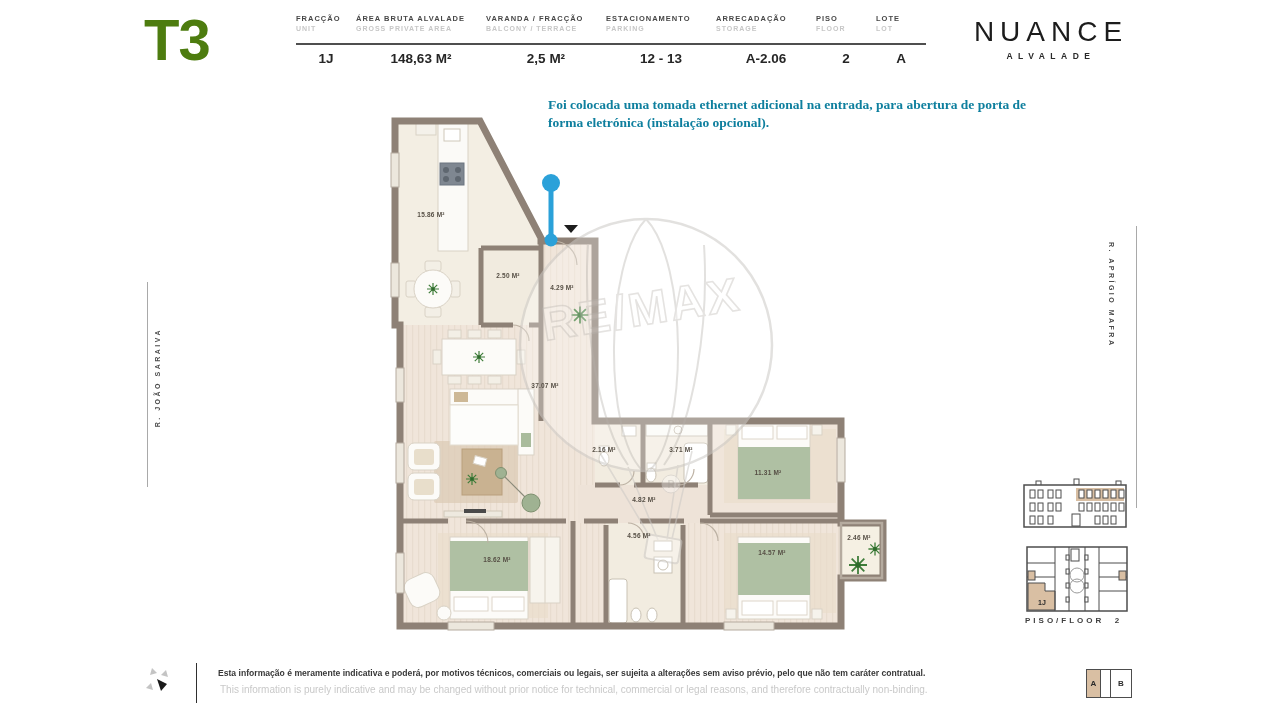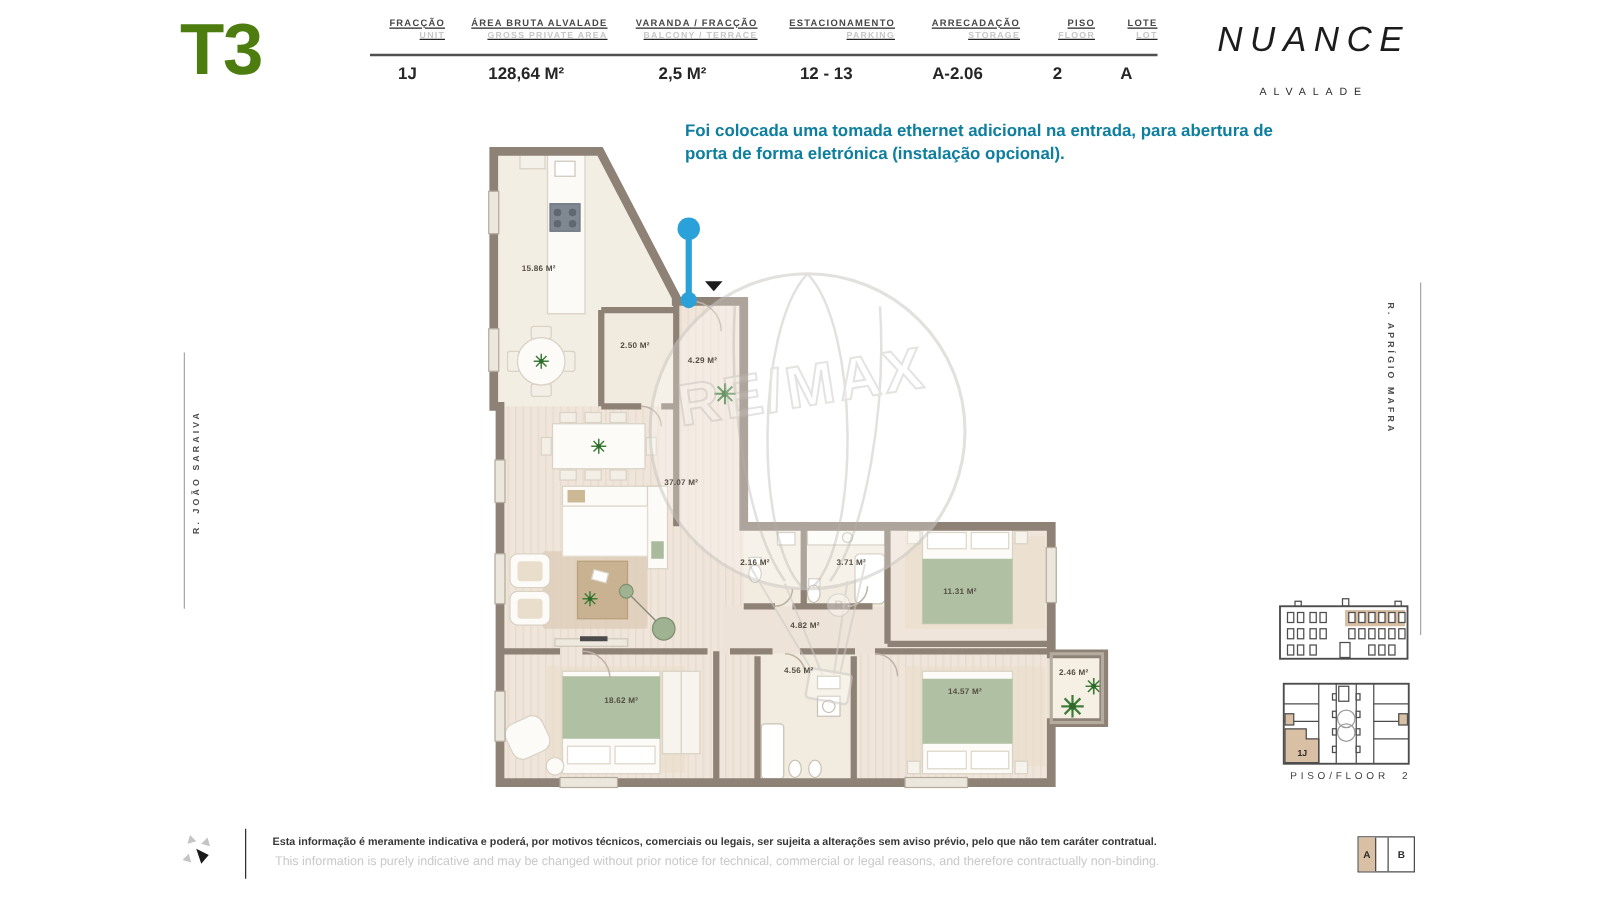--- a/index.html
+++ b/index.html
@@ -3,48 +3,48 @@
 <meta charset="utf-8">
 <style>
   html,body{margin:0;padding:0;background:#ffffff;}
   body{width:1280px;height:719px;position:relative;overflow:hidden;
        font-family:"Liberation Sans", sans-serif;color:#262626;}
   .abs{position:absolute;}
 
   
   .typology{left:144px;top:6px;font-size:58px;font-weight:700;letter-spacing:-1px;color:#4d7c0f;}
   .hdr-cols{left:296px;top:13px;width:630px;display:flex;}
-  .hdr-col{text-align:right;text-decoration:underline;}
+  .hdr-col{text-align:left;}
   .hdr-col .pt{font-size:7.5px;font-weight:700;letter-spacing:1px;color:#474747;line-height:11px;white-space:nowrap;}
   .hdr-col .en{font-size:7px;font-weight:700;letter-spacing:1px;color:#c7c7c7;line-height:10px;white-space:nowrap;}
   .hdr-rule{left:296px;top:43px;width:630px;height:2px;background:#4f4f4f;}
   .hdr-vals{left:296px;top:51px;width:630px;display:flex;}
   .hdr-val{text-align:center;font-size:13.5px;font-weight:700;color:#262626;white-space:nowrap;}
   .w0{width:60px}.w1{width:130px}.w2{width:120px}.w3{width:110px}.w4{width:100px}.w5{width:60px}.w6{width:50px}
   .brand{left:970px;top:16px;width:162px;text-align:center;}
-  .brand .name{font-size:28px;font-weight:500;letter-spacing:6px;color:#1c1c1c;font-style:italic;}
-  .brand .loc{font-size:8.5px;font-weight:400;letter-spacing:5.5px;color:#2a2a2a;margin-top:20px;}
+  .brand .name{font-size:28px;font-weight:500;letter-spacing:6px;color:#1c1c1c;}
+  .brand .loc{font-size:8.5px;font-weight:700;letter-spacing:5.5px;color:#2a2a2a;margin-top:3px;}
 
   
   .note{left:548px;top:96px;width:504px;font-size:13.5px;line-height:17.6px;}
-  .note .pt{font-weight:700;color:#0e7f9e;}
+  .note .pt{font-weight:700;color:#0e7f9e;font-family:Liberation Serif, serif;}
   .note .en{font-style:italic;color:#24809b;}
 
   
   .street{font-size:7px;font-weight:700;letter-spacing:2.5px;color:#4a4a4a;white-space:nowrap;}
   .street-left{writing-mode:vertical-rl;transform:rotate(180deg);}
   .street-right{writing-mode:vertical-rl;}
   .vline{width:1px;background:#a9a9a9;}
 
   
   svg text.rl{font-family:"Liberation Sans",sans-serif;font-size:6.5px;font-weight:700;
               fill:#564f45;text-anchor:middle;letter-spacing:.2px;}
 
   
-  .floor-label{left:1025px;top:616px;width:104px;text-align:right;font-size:8px;font-weight:400;
+  .floor-label{left:1025px;top:616px;width:104px;text-align:left;font-size:8px;font-weight:700;
                letter-spacing:3px;color:#3f3f3f;white-space:nowrap;}
   .lot-box{left:1086px;top:669px;width:44px;height:27px;border:1.5px solid #4d4d4d;display:flex;}
   .lot-box .cell{display:flex;align-items:center;justify-content:center;font-size:8px;font-weight:700;color:#2b2b2b;}
   .lot-a{width:13px;background:#d9bfa3;border-right:1px solid #4d4d4d;}
   .lot-gap{width:9px;border-right:1px solid #4d4d4d;}
   .lot-b{flex:1;}
 
   
   .foot-div{left:196px;top:663px;width:1px;height:40px;background:#2f2f2f;}
   .foot-pt{left:218px;top:668px;width:730px;font-size:8.6px;font-weight:700;color:#383838;white-space:nowrap;}
@@ -83,21 +83,21 @@
   <div class="hdr-col w6">
     <div class="pt">LOTE</div>
     <div class="en">LOT</div>
   </div>
 </div>
 
 <div class="abs hdr-rule"></div>
 
 <div class="abs hdr-vals">
   <div class="hdr-val w0">1J</div>
-  <div class="hdr-val w1">128,64 M²</div>
+  <div class="hdr-val w1">148,63 M²</div>
   <div class="hdr-val w2">2,5 M²</div>
   <div class="hdr-val w3">12 - 13</div>
   <div class="hdr-val w4">A-2.06</div>
   <div class="hdr-val w5">2</div>
   <div class="hdr-val w6">A</div>
 </div>
 
 <div class="abs brand">
   <div class="name">NUANCE</div>
   <div class="loc">ALVALADE</div>

